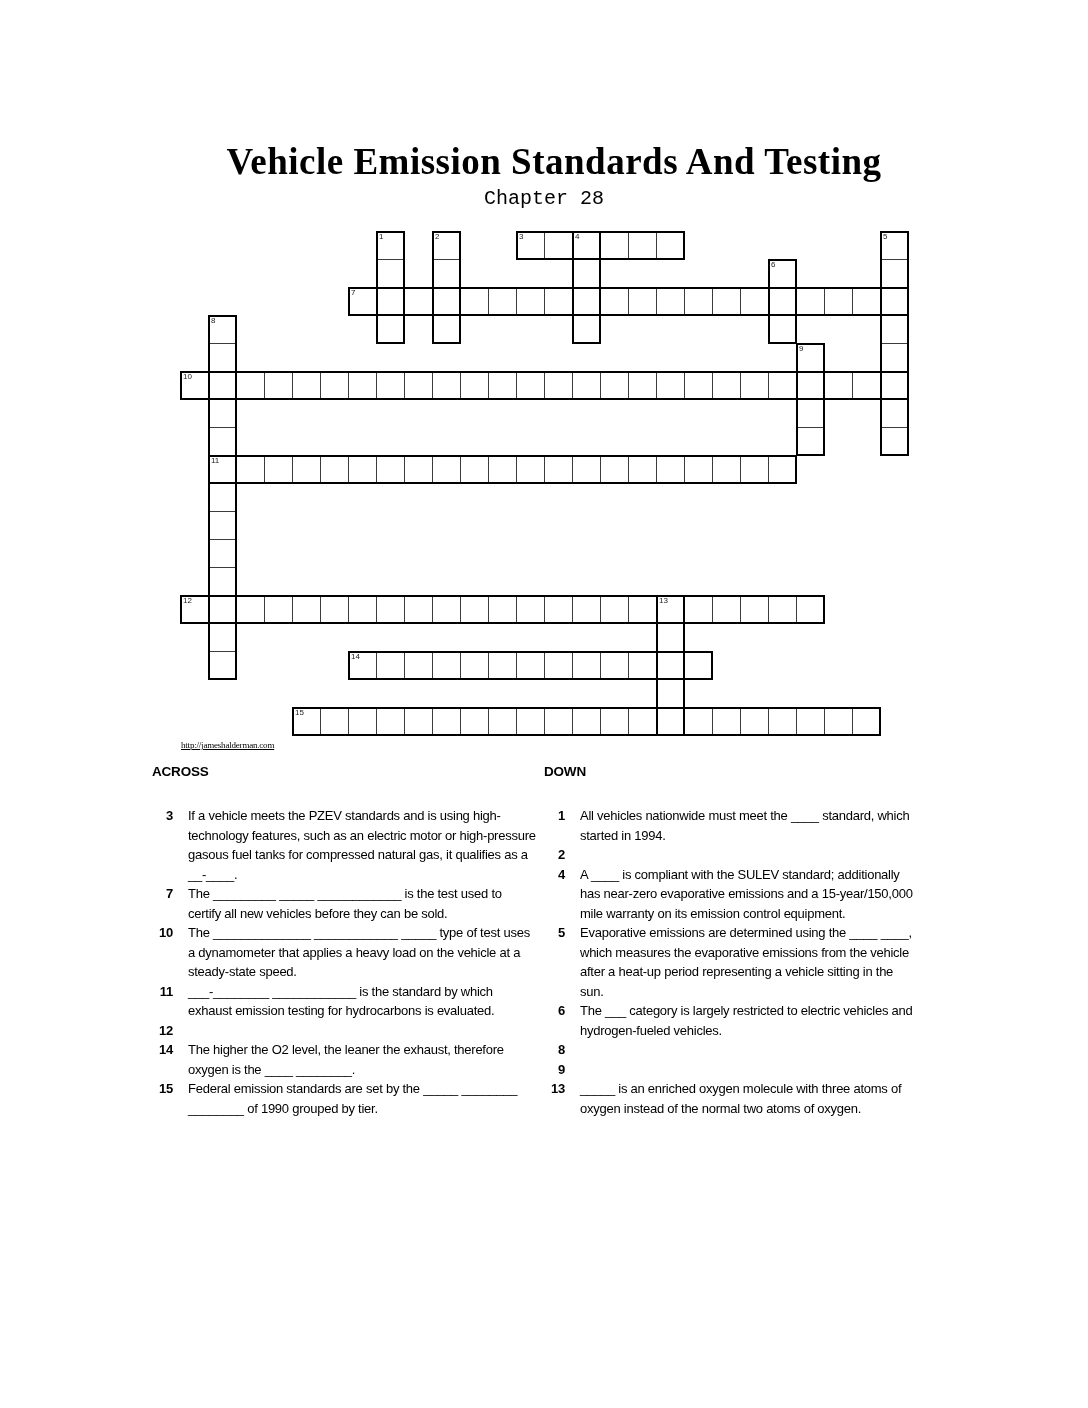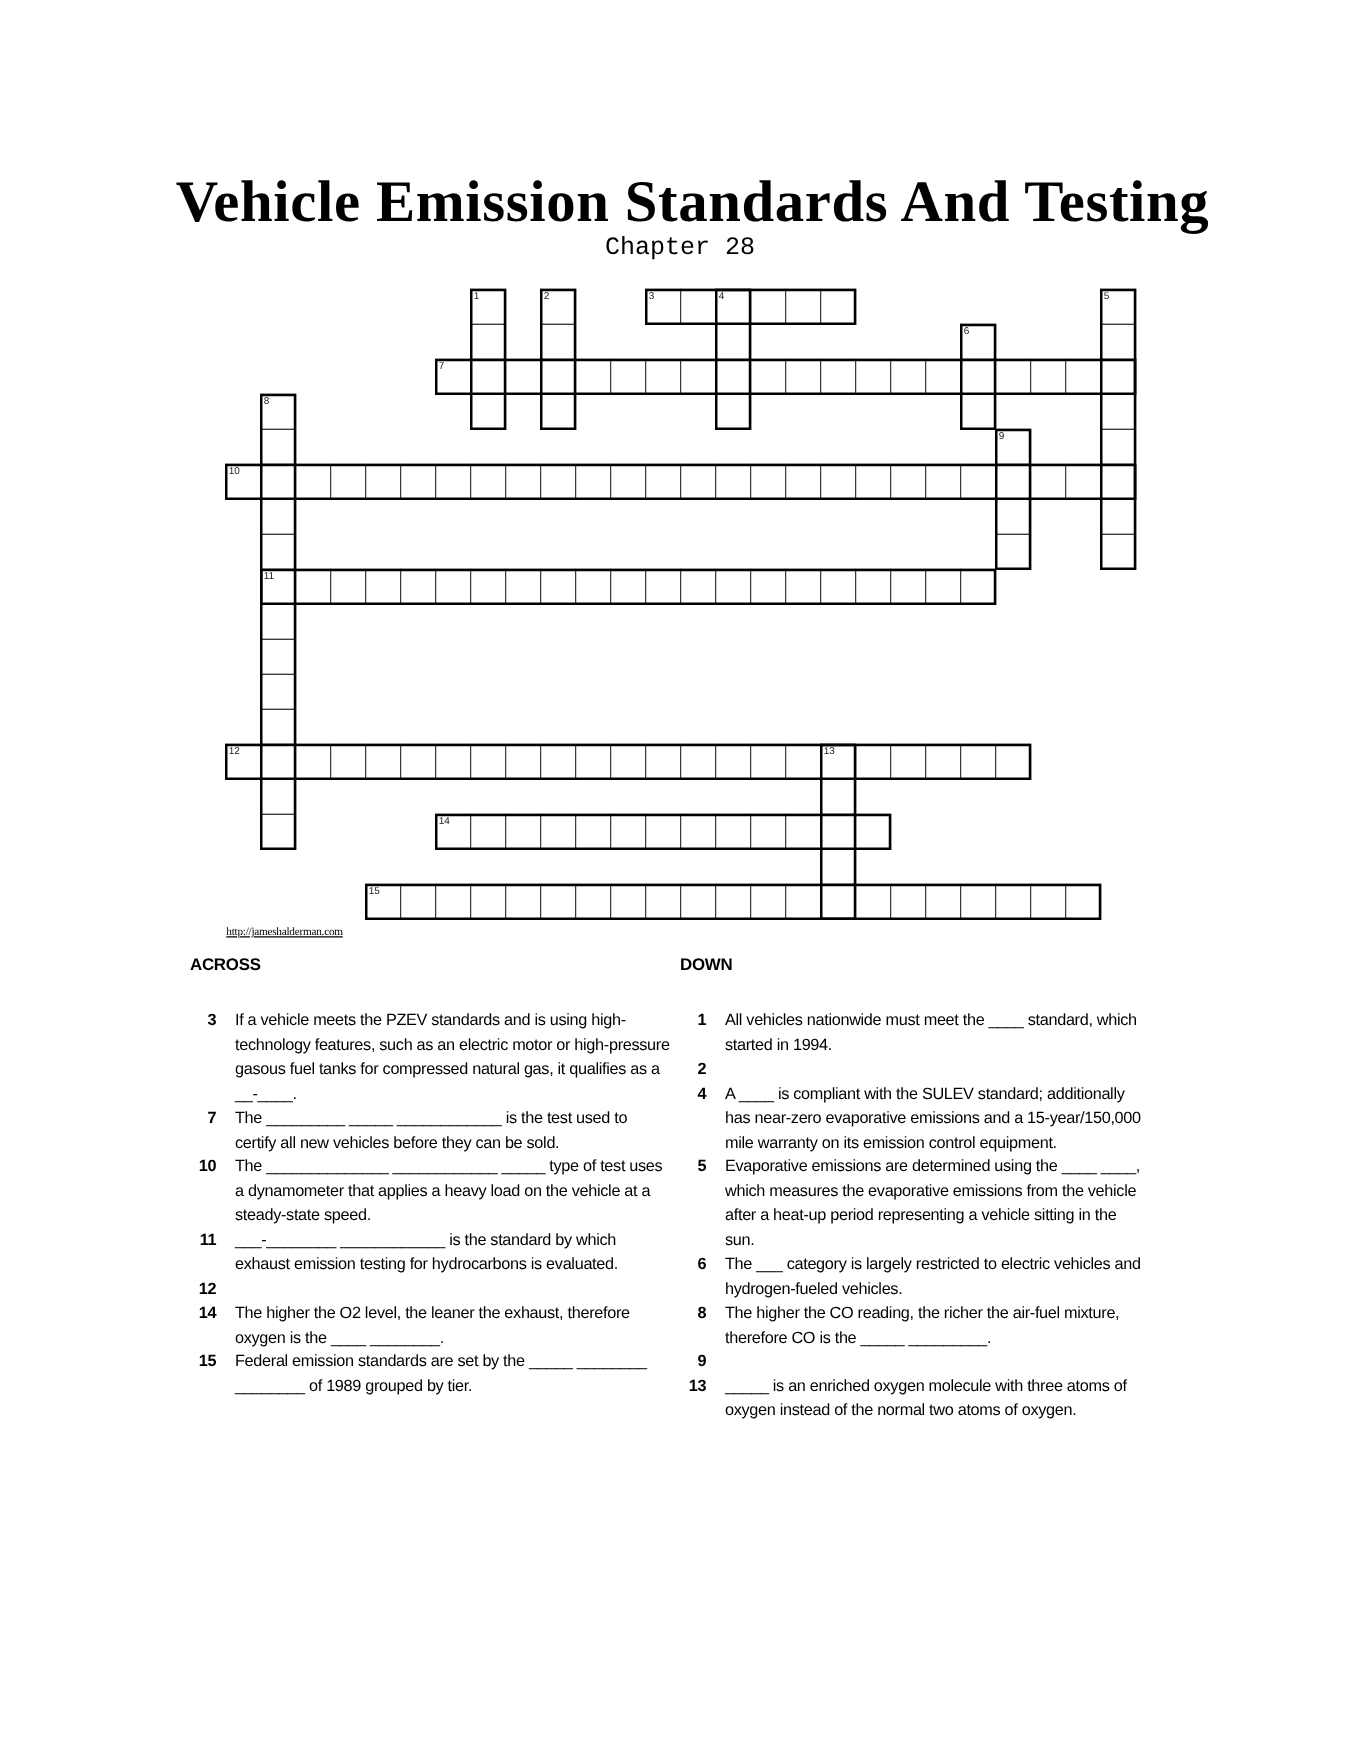--- a/index.html
+++ b/index.html
@@ -11,21 +11,21 @@
     color:#000;
     overflow:hidden;
   }
   .page-header{
     position:absolute;top:143px;left:0;width:1088px;
     text-align:center;
   }
   .title{
     font-family:"Liberation Serif",serif;
     font-weight:bold;
-    font-size:47px;
+    font-size:37px;
     line-height:38px;
     letter-spacing:0.5px;
     padding-left:20px;
   }
   .subtitle{
     font-family:Liberation Mono, monospace;
     font-size:20px;
     line-height:24px;
     margin-top:6px;
   }
@@ -339,21 +339,21 @@
       </div>
       <div class="clue">
         <span class="clue-num">12</span>
       </div>
       <div class="clue">
         <span class="clue-num">14</span>
         <span class="clue-text">The higher the O2 level, the leaner the exhaust, therefore oxygen is the ____ ________.</span>
       </div>
       <div class="clue">
         <span class="clue-num">15</span>
-        <span class="clue-text">Federal emission standards are set by the _____ ________ ________ of 1989 grouped by tier.</span>
+        <span class="clue-text">Federal emission standards are set by the _____ ________ ________ of 1990 grouped by tier.</span>
       </div>
     </div>
 </div>
 
 <div class="clues-col down">
   <div class="clues-header">DOWN</div>
   <div class="clue-list">
       <div class="clue">
         <span class="clue-num">1</span>
         <span class="clue-text">All vehicles nationwide must meet the ____ standard, which started in 1994.</span>
@@ -368,21 +368,20 @@
       <div class="clue">
         <span class="clue-num">5</span>
         <span class="clue-text">Evaporative emissions are determined using the ____ ____, which measures the evaporative emissions from the vehicle after a heat-up period representing a vehicle sitting in the sun.</span>
       </div>
       <div class="clue">
         <span class="clue-num">6</span>
         <span class="clue-text">The ___ category is largely restricted to electric vehicles and hydrogen-fueled vehicles.</span>
       </div>
       <div class="clue">
         <span class="clue-num">8</span>
-        <span class="clue-text">The higher the CO reading, the richer the air-fuel mixture, therefore CO is the _____ _________.</span>
       </div>
       <div class="clue">
         <span class="clue-num">9</span>
       </div>
       <div class="clue">
         <span class="clue-num">13</span>
         <span class="clue-text">_____ is an enriched oxygen molecule with three atoms of oxygen instead of the normal two atoms of oxygen.</span>
       </div>
     </div>
 </div>

